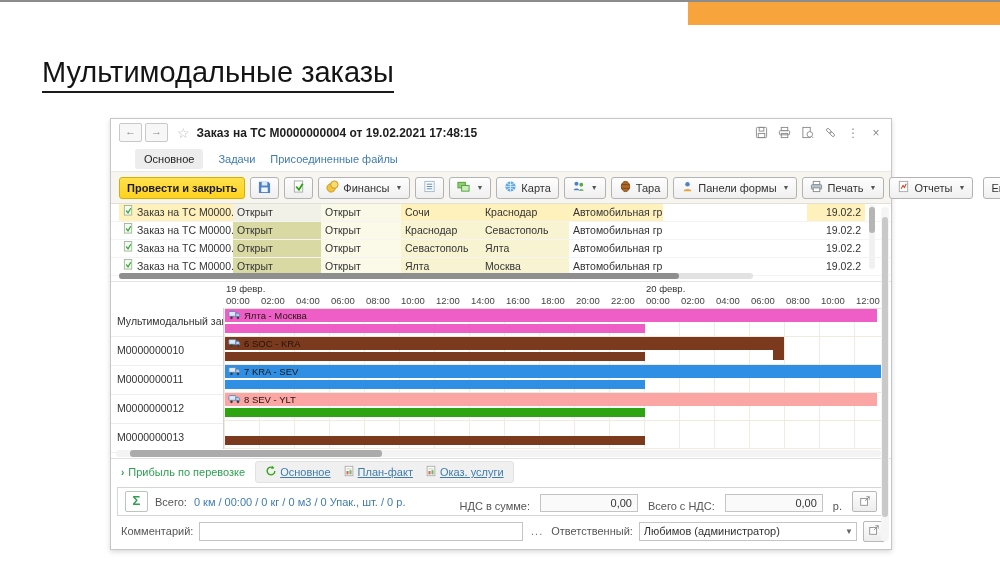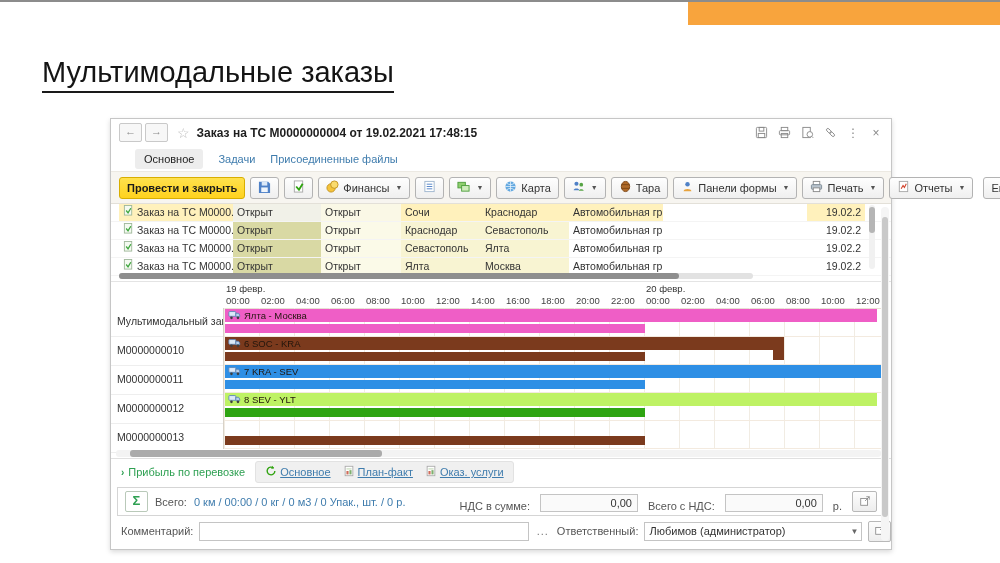--- a/index.html
+++ b/index.html
@@ -77,21 +77,21 @@
   .sigma{width:21px;height:19px;border:1px solid #b9c9b9;border-radius:2px;background:#fff;color:#2ea052;
          font-weight:bold;text-align:center;line-height:18px;font-size:13px;}
   .lab{color:#555;white-space:nowrap;}
   .tlink{color:#3f7cad;white-space:nowrap;}
   .numfield{width:86px;height:16px;border:1px solid #c4c4c4;background:#fafafa;text-align:right;
             padding:0 5px;font-size:11px;color:#333;font-family:"Liberation Sans",sans-serif;}
   .minibtn{width:23px;height:19px;border:1px solid #b8b8b8;border-radius:2px;
            background:linear-gradient(#fdfdfd,#ededed);display:inline-flex;align-items:center;justify-content:center;}
   .grow-r{margin-left:auto;display:flex;align-items:flex-end;gap:10px;}
 
-  .footrow{height:26px;display:flex;align-items:center;padding:2px 0 0 10px;gap:6px;font-size:11px;}
+  .footrow{height:26px;display:flex;align-items:center;padding:2px 6px 0 10px;gap:6px;font-size:11px;}
   .inputbox{height:17px;border:1px solid #c4c4c4;background:#fff;font-size:11px;padding:0 4px;
             font-family:"Liberation Sans",sans-serif;color:#333;}
   .comment-input{width:358px;}
   .resp-wrap{position:relative;display:inline-flex;align-items:center;}
   .resp-input{width:196px;padding-right:16px;}
   .resp-caret{position:absolute;right:4px;font-size:8px;color:#666;}
   .dots{color:#777;letter-spacing:1px;padding:0 2px;}
 
   .winscroll{position:absolute;right:2px;top:88px;width:8px;height:334px;background:#f5f5f5;border-radius:4px;}
   .winscroll .thumb{position:absolute;left:1px;top:10px;width:6px;height:300px;background:#c9c9c9;border-radius:3px;}
@@ -401,21 +401,21 @@
                   <rect x="1" y="1.5" width="8" height="5.5" rx="1" fill="#DCE9F8" stroke="#5B84B6"></rect>
                   <path d="M9 3.5h3.2l1.3 2v2H9z" fill="#B8D0EC" stroke="#5B84B6"></path>
                   <circle cx="4" cy="8.8" r="1.5" fill="#3E3E3E"></circle>
                   <circle cx="11.5" cy="8.8" r="1.5" fill="#3E3E3E"></circle>
                 </svg></span>
               <span>7 KRA - SEV</span>
             </div>
             <div class="gsub" style="width: 420px; background: rgb(46, 143, 229);"></div>
           </div>
           <div class="grow" style="top: 110px;">
-            <div class="gbar" style="width: 652px; background: #bef264;">
+            <div class="gbar" style="width: 652px; background: #fca5a5;">
               <span><svg viewBox="0 0 15 11" width="13" height="10">
                   <rect x="1" y="1.5" width="8" height="5.5" rx="1" fill="#DCE9F8" stroke="#5B84B6"></rect>
                   <path d="M9 3.5h3.2l1.3 2v2H9z" fill="#B8D0EC" stroke="#5B84B6"></path>
                   <circle cx="4" cy="8.8" r="1.5" fill="#3E3E3E"></circle>
                   <circle cx="11.5" cy="8.8" r="1.5" fill="#3E3E3E"></circle>
                 </svg></span>
               <span>8 SEV - YLT</span>
             </div>
             <div class="gsub" style="width: 420px; background: rgb(46, 164, 18);"></div>
           </div>

